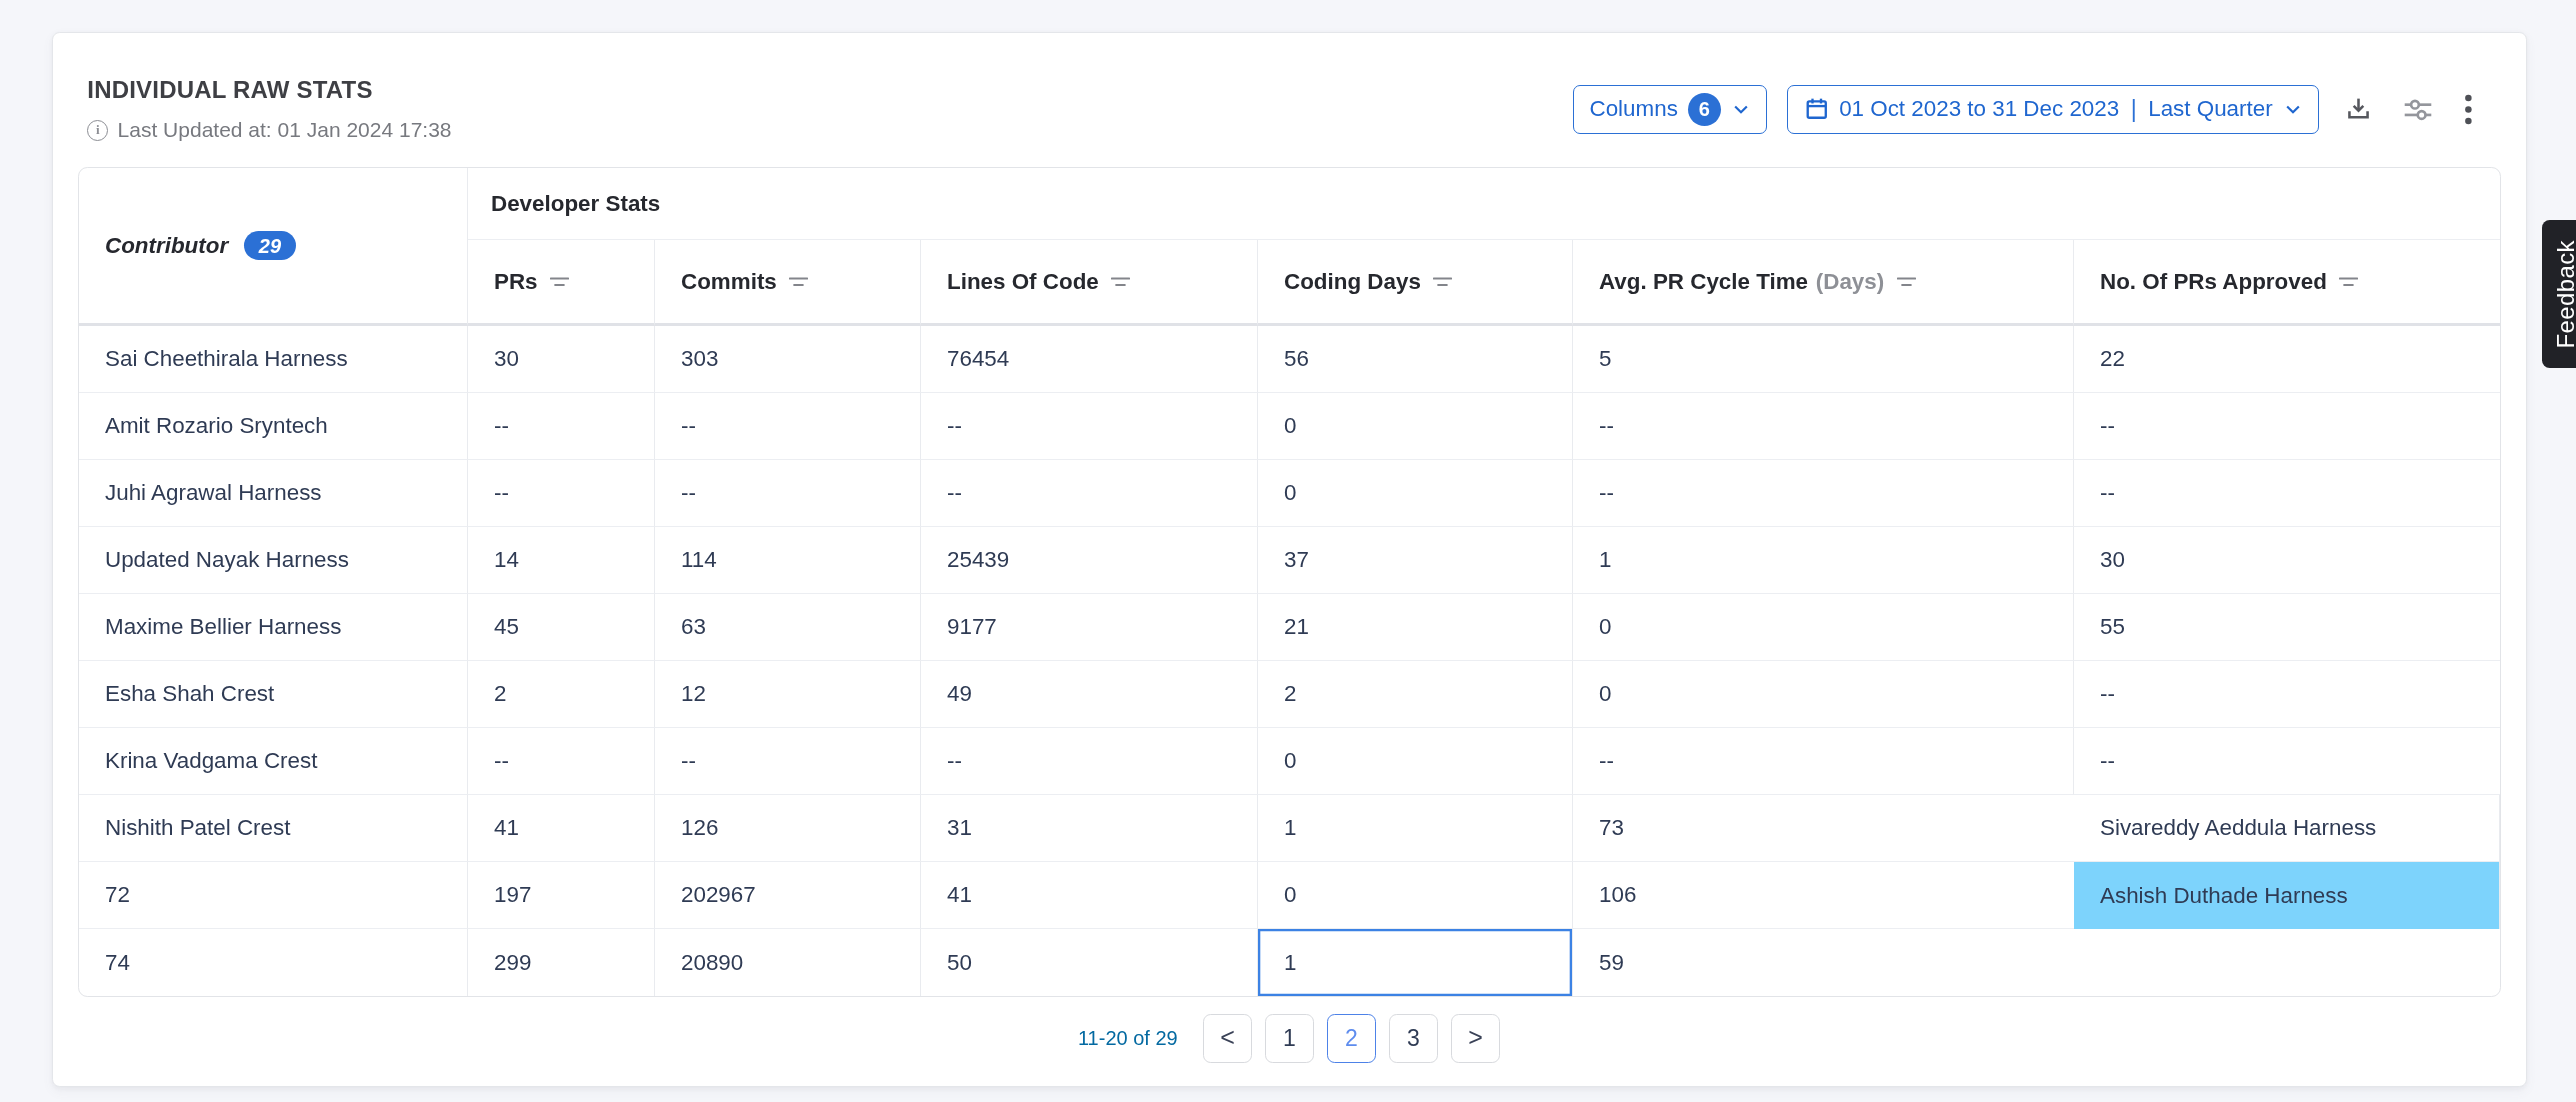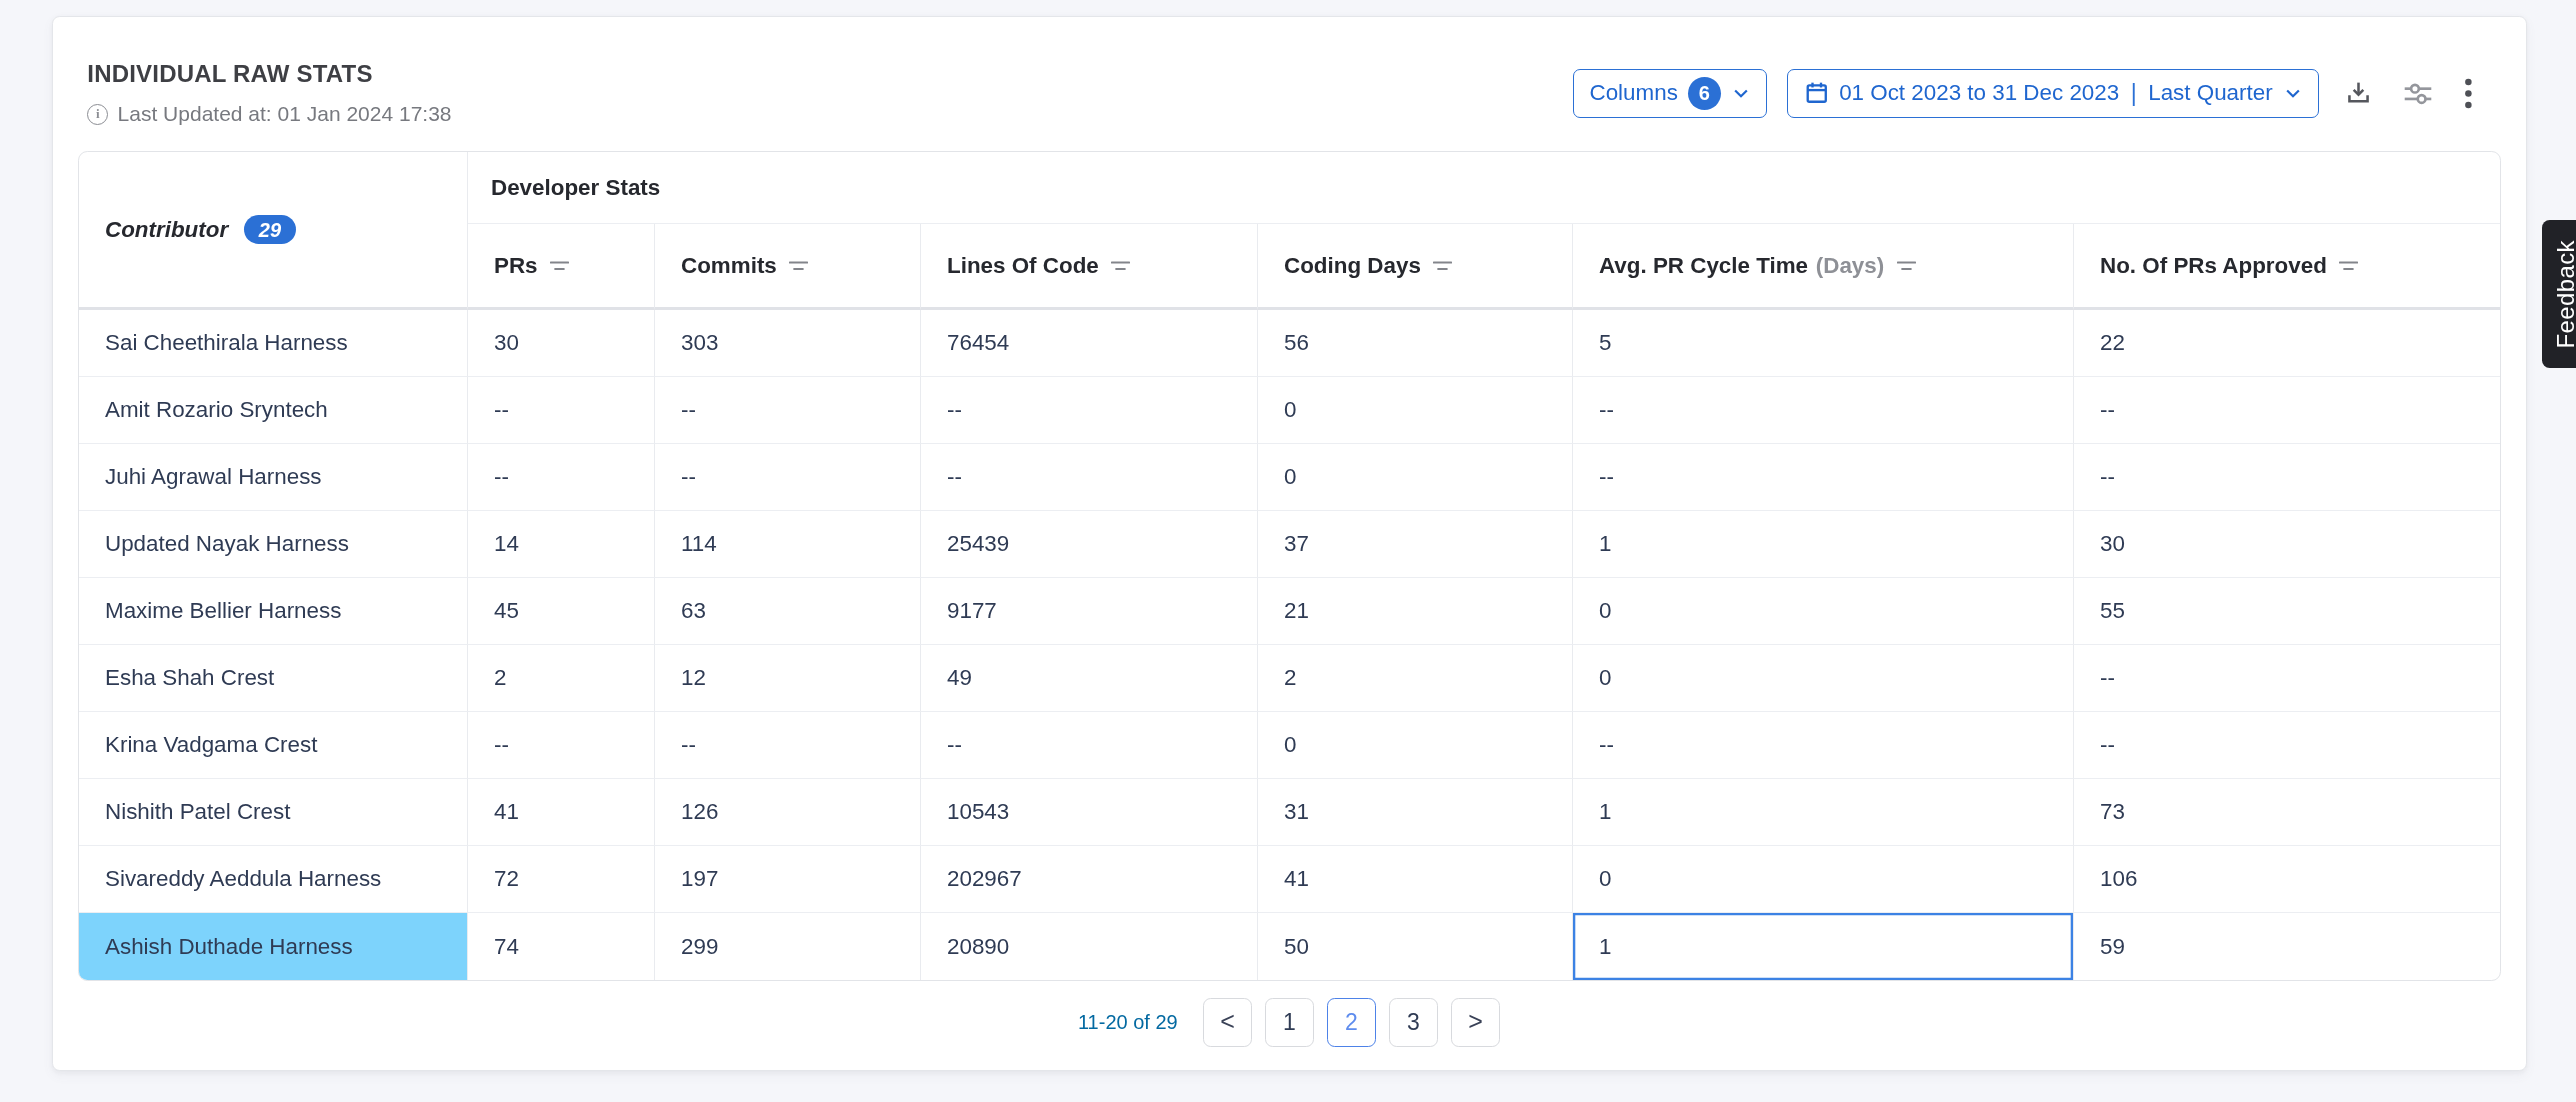--- a/index.html
+++ b/index.html
@@ -4,21 +4,21 @@
 <style>
   * { box-sizing: border-box; }
   html,body { margin:0; padding:0; }
   body {
     width:2576px; height:1103px; position:relative; overflow:hidden;
     background:#f5f6fa;
     font-family:"Liberation Sans", sans-serif;
     color:#2f3b54;
   }
   .card {
-    position:absolute; left:52px; top:16px; width:2475px; height:1055px;
+    position:absolute; left:52px; top:32px; width:2475px; height:1055px;
     background:#ffffff; border:0.8px solid #e4e6ea; border-radius:7.7px;
     box-shadow:0 1.5px 4.6px rgba(40,41,61,.04), 0 4.6px 10.8px rgba(96,97,112,.06);
     padding:39px 26px 25px 25px;
   }
   
   .card-head { display:flex; justify-content:space-between; align-items:center; height:74px; margin-bottom:21px; }
   .head-left { padding-left:9.3px; }
   .panel-title { font-size:24px; font-weight:700; letter-spacing:0.2px; color:#3e3f44; margin:0 0 14px 0; }
   .updated-line { display:flex; align-items:center; gap:9.3px; font-size:21px; color:#77797f; }
   .info-icon {
@@ -249,21 +249,20 @@
       <div class="cell name-cell">Krina Vadgama Crest</div>
       <div class="cell val-cell">--</div>
       <div class="cell val-cell">--</div>
       <div class="cell val-cell">--</div>
       <div class="cell val-cell">0</div>
       <div class="cell val-cell">--</div>
       <div class="cell val-cell last-col">--</div>
       <div class="cell name-cell">Nishith Patel Crest</div>
       <div class="cell val-cell">41</div>
       <div class="cell val-cell">126</div>
-      <div class="cell val-cell">10543</div>
       <div class="cell val-cell">31</div>
       <div class="cell val-cell">1</div>
       <div class="cell val-cell last-col">73</div>
       <div class="cell name-cell">Sivareddy Aeddula Harness</div>
       <div class="cell val-cell">72</div>
       <div class="cell val-cell">197</div>
       <div class="cell val-cell">202967</div>
       <div class="cell val-cell">41</div>
       <div class="cell val-cell">0</div>
       <div class="cell val-cell last-col">106</div>

